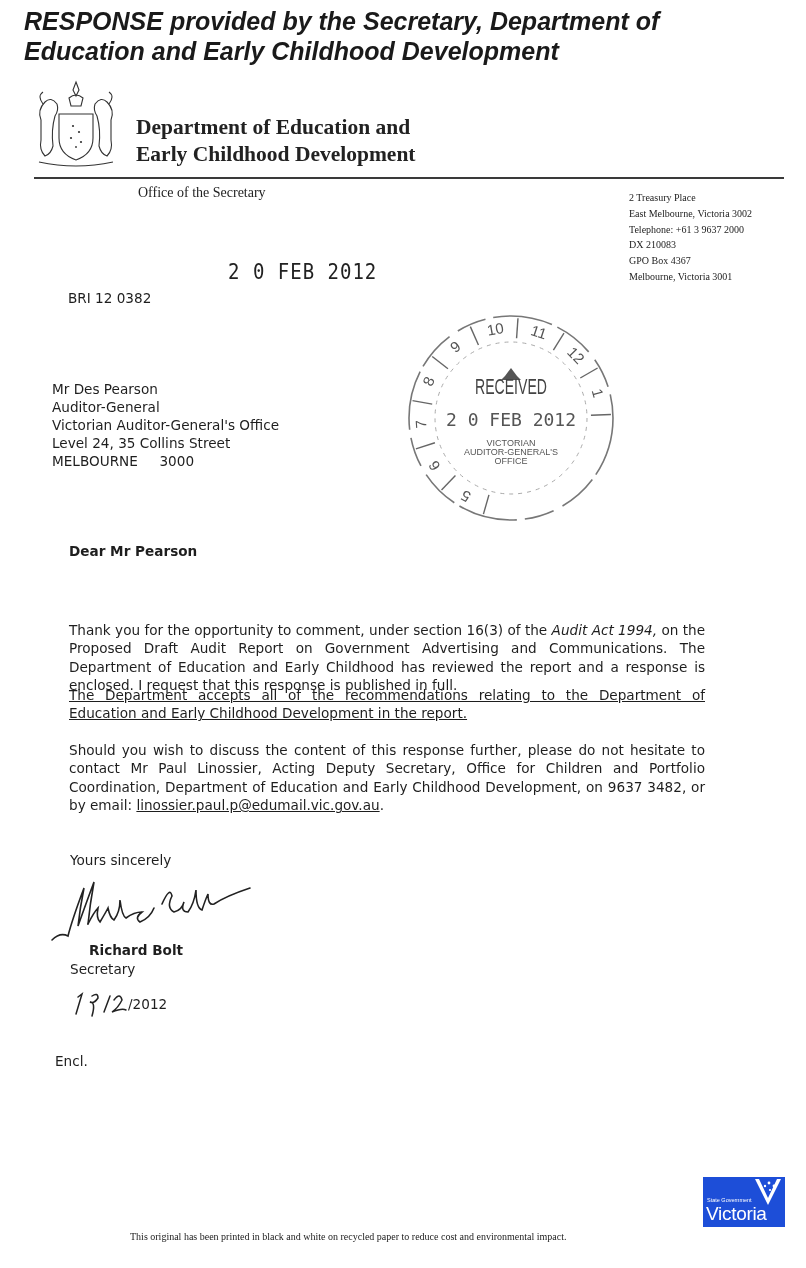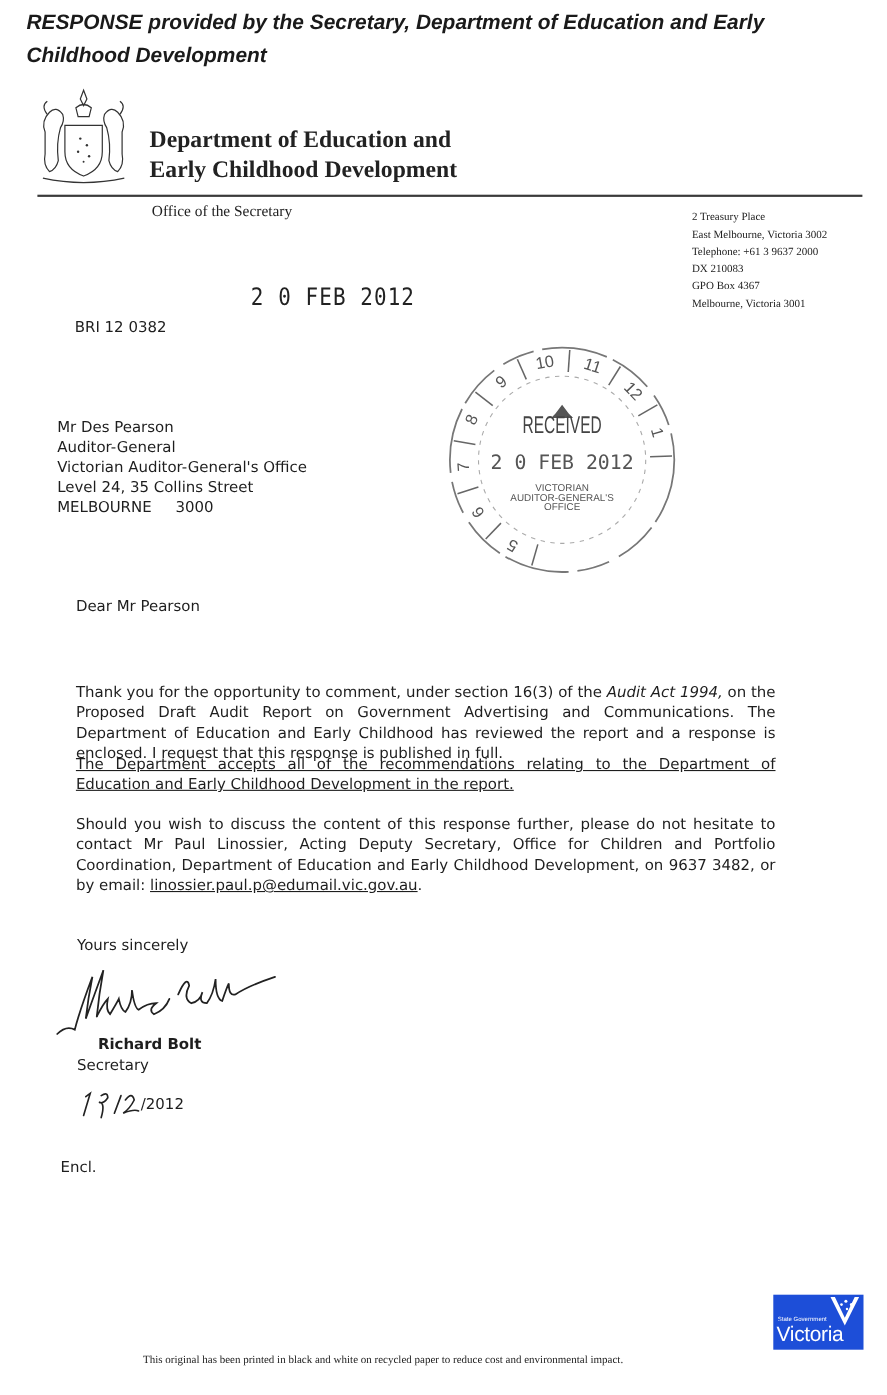--- a/index.html
+++ b/index.html
@@ -2,21 +2,21 @@
 <html><head>
   <meta charset="utf-8">
   <style>
     html, body { margin: 0; padding: 0; background: #ffffff; }
     body { width: 806px; height: 1268px; position: relative; overflow: hidden; color: #1a1a1a; }
     .abs { position: absolute; }
 
     .page-heading {
       left: 24px; top: 6px; width: 760px;
       font-family: "Liberation Sans", sans-serif; font-weight: bold; font-style: italic;
-      font-size: 19px; line-height: 30px; color: #1a1a1a;
+      font-size: 25px; line-height: 30px; color: #1a1a1a;
     }
 
     .crest { left: 33px; top: 80px; width: 86px; height: 88px; }
     .dept-name {
       left: 136px; top: 114px;
       font-family: "Liberation Serif", serif; font-weight: bold; font-size: 21.5px; line-height: 27px; color: #222;
     }
     .header-rule { left: 34px; top: 177px; width: 750px; height: 2px; background: #3a3a3a; }
     .office { left: 138px; top: 185px; font-family: "Liberation Serif", serif; font-size: 14px; color: #222; }
 
@@ -31,21 +31,21 @@
       letter-spacing: 1px; color: #222; transform: scaleY(1.15); transform-origin: left top;
     }
 
     .letter { font-family: "DejaVu Sans", sans-serif; font-size: 13.6px; color: #1e1e1e; }
     .ref { left: 68px; top: 290px; }
     .recipient { left: 52px; top: 380px; line-height: 18px; }
     .recipient div { white-space: pre; }
 
     .stamp { left: 405px; top: 312px; width: 212px; height: 212px; }
 
-    .salutation { left: 69px; top: 543px; }
+    .salutation { left: 69px; top: 543px; font-weight: bold; }
     .para { left: 69px; width: 636px; text-align: justify; line-height: 18.4px; }
     .para1 { top: 577px; margin-top: 44px; }
     .para2 { top: 686px; text-decoration: underline; }
     .para3 { top: 741px; }
     .email-link { text-decoration: underline; color: #1e1e1e; }
 
     .closing { left: 70px; top: 852px; }
     .signature { left: 50px; top: 868px; width: 210px; height: 80px; }
     .signer-name { left: 70px; top: 942px; font-weight: bold; margin-left: 19px; }
     .signer-title { left: 70px; top: 961px; }

